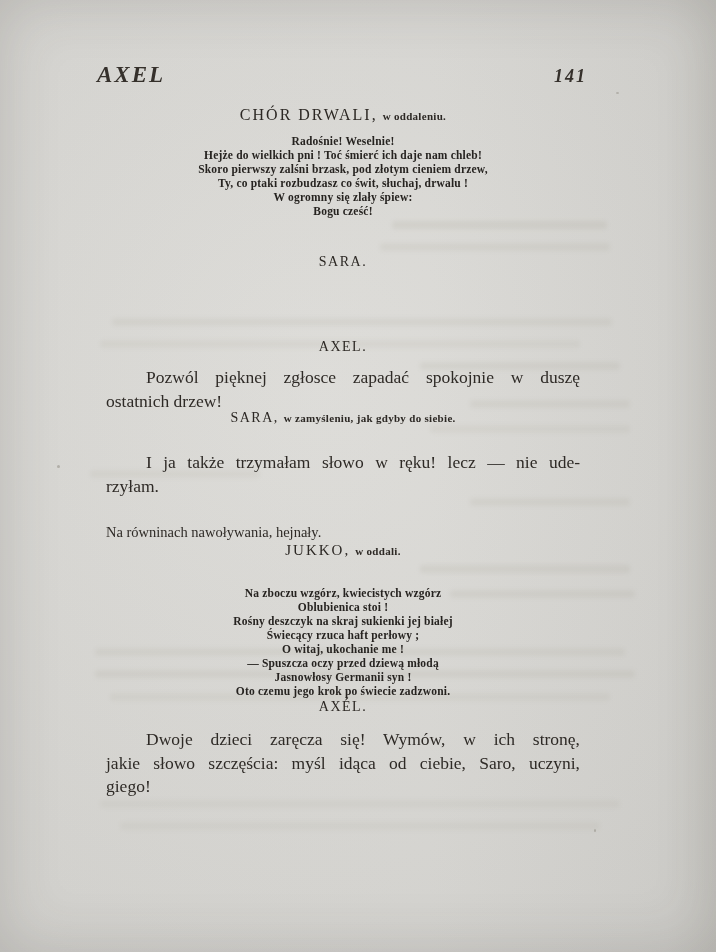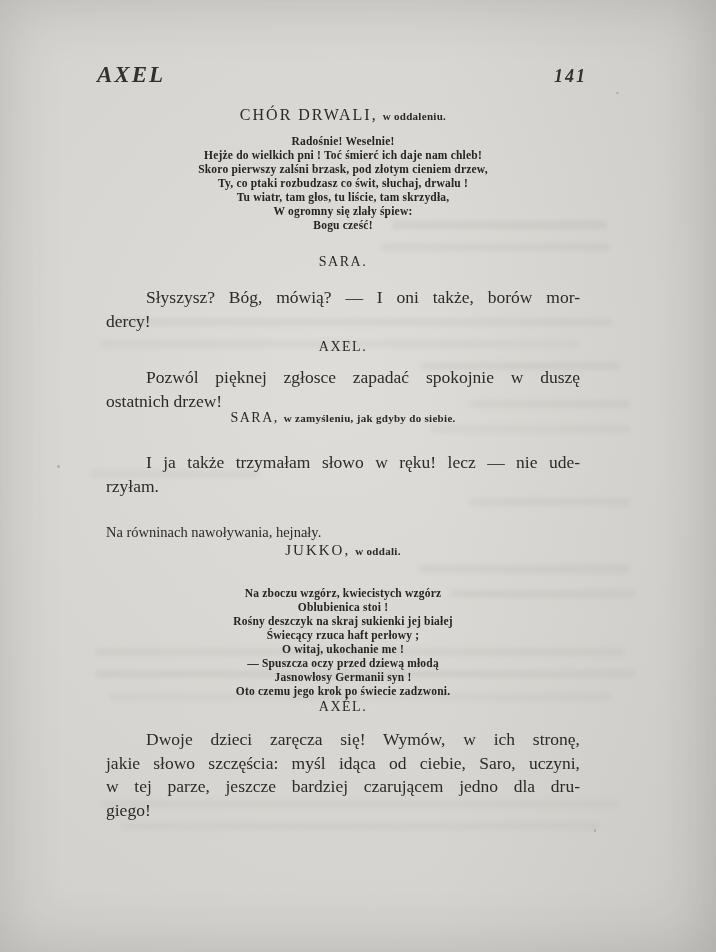--- a/index.html
+++ b/index.html
@@ -90,31 +90,26 @@
   </div>
 
   <div class="blk speaker sp-lg" style="top:106px;">
     <span class="sp-name">CHÓR DRWALI,</span><span class="sp-dir">w oddaleniu.</span>
   </div>
   <div class="blk verse" style="top:134px;">
     <div class="vline">Radośnie! Weselnie!</div>
     <div class="vline">Hejże do wielkich pni ! Toć śmierć ich daje nam chleb!</div>
     <div class="vline">Skoro pierwszy zalśni brzask, pod złotym cieniem drzew,</div>
     <div class="vline">Ty, co ptaki rozbudzasz co świt, słuchaj, drwalu !</div>
-    <div class="vline">Tu wiatr, tam głos, tu liście, tam skrzydła,</div>
     <div class="vline">W ogromny się zlały śpiew:</div>
     <div class="vline">Bogu cześć!</div>
   </div>
 
   <div class="blk speaker sp-md" style="top:252px;">
     <span class="sp-name">SARA.</span>
-  </div>
-  <div class="blk" style="top:286px;">
-    <div class="dline jfull first">Słyszysz? Bóg, mówią? — I oni także, borów mor-</div>
-    <div class="dline">dercy!</div>
   </div>
 
   <div class="blk speaker sp-md" style="top:337px;">
     <span class="sp-name">AXEL.</span>
   </div>
   <div class="blk" style="top:366px;">
     <div class="dline jfull first">Pozwól pięknej zgłosce zapadać spokojnie w duszę</div>
     <div class="dline">ostatnich drzew!</div>
   </div>
 
@@ -141,17 +136,16 @@
     <div class="vline">Jasnowłosy Germanii syn !</div>
     <div class="vline">Oto czemu jego krok po świecie zadzwoni.</div>
   </div>
 
   <div class="blk speaker sp-md" style="top:697px;">
     <span class="sp-name">AXÉL.</span>
   </div>
   <div class="blk" style="top:728px;">
     <div class="dline jfull first">Dwoje dzieci zaręcza się! Wymów, w ich stronę,</div>
     <div class="dline jfull">jakie słowo szczęścia: myśl idąca od ciebie, Saro, uczyni,</div>
-    <div class="dline jfull">w tej parze, jeszcze bardziej czarującem jedno dla dru-</div>
     <div class="dline">giego!</div>
   </div>
 
 </div>
 
 </body></html>

